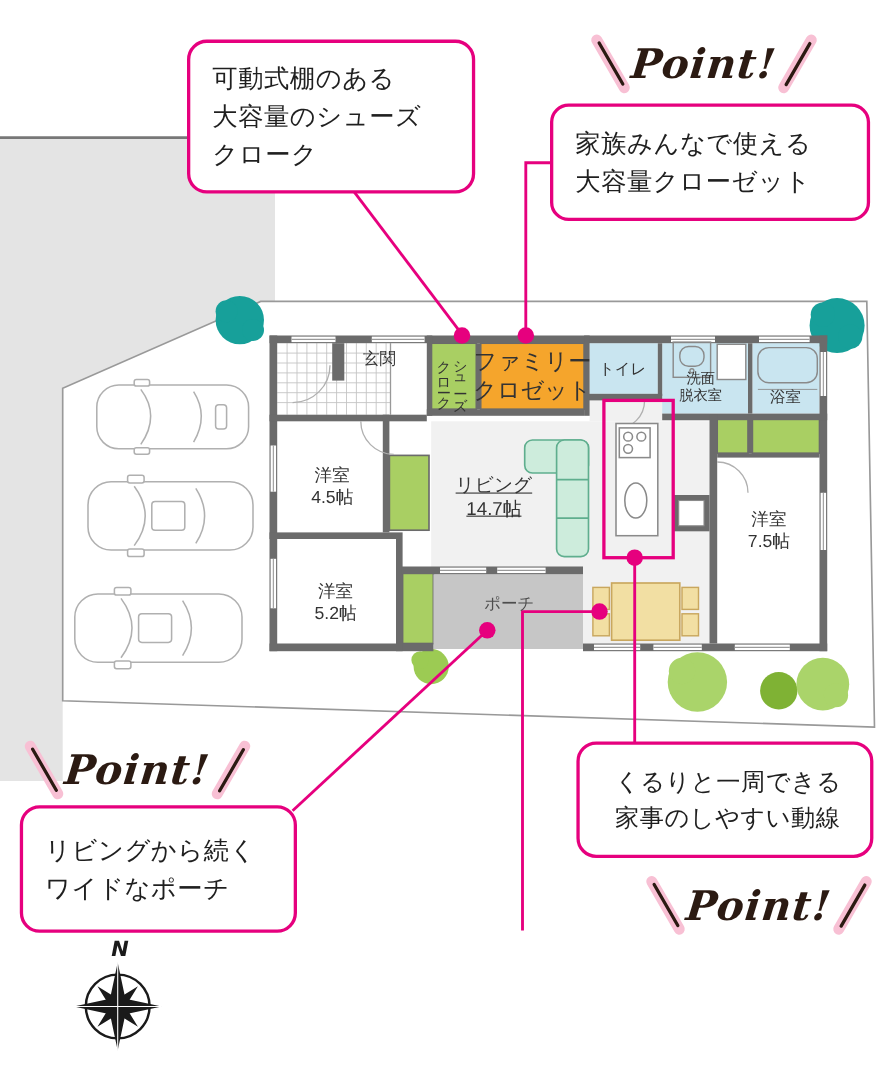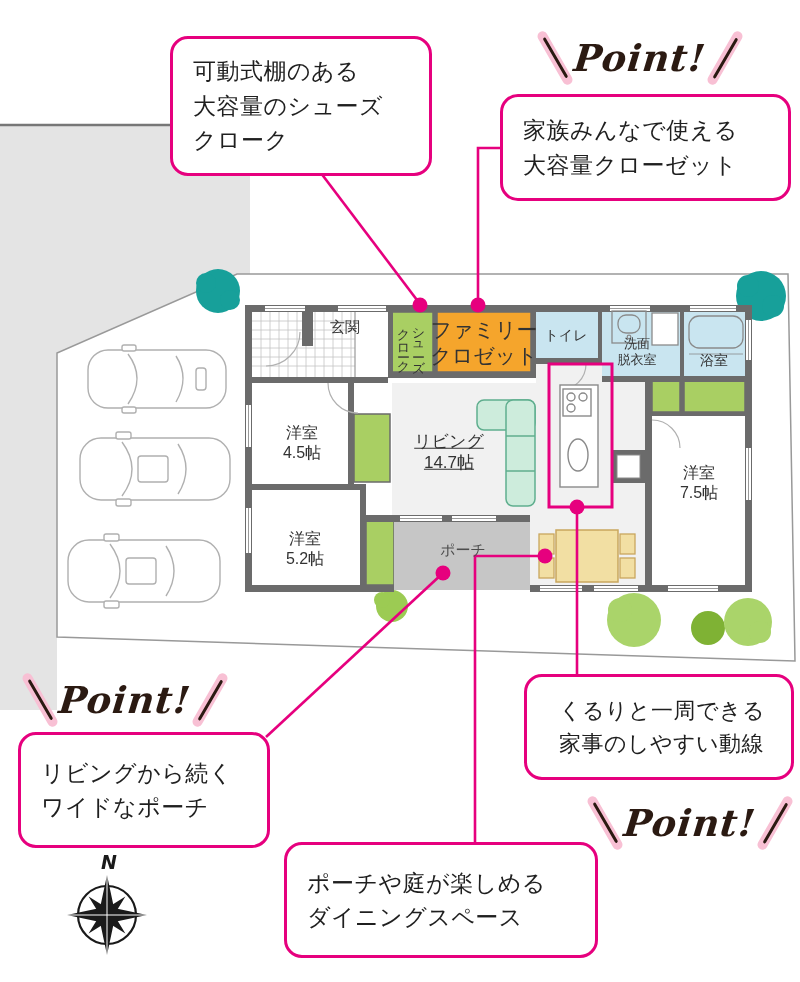--- a/index.html
+++ b/index.html
@@ -270,31 +270,27 @@
 14.7帖</div>
 <div class="rlabel" style="left:699px;top:483px;font-size:16px;">洋室
 7.5帖</div>
 <div class="rlabel" style="left:463px;top:550px;font-size:15px;color:#4d4d4d;">ポーチ</div>
 
 <div class="callout" style="left:170px;top:8px;width:262px;height:140px;margin-top:28px;">
   <div class="txt">可動式棚のある
 大容量のシューズ
 クローク</div>
 </div>
-<div class="callout" style="left:500px;top:94px;width:291px;height:107px;">
+<div class="callout" style="left:500px;top:94px;width:291px;height:107px;border-radius:17px;">
   <div class="txt">家族みんなで使える
 大容量クローゼット</div>
 </div>
 <div class="callout" style="left:18px;top:732px;width:252px;height:116px;">
   <div class="txt">リビングから続く
 ワイドなポーチ</div>
-</div>
-<div class="callout" style="left:284px;top:842px;width:314px;height:116px;">
-  <div class="txt">ポーチや庭が楽しめる
-ダイニングスペース</div>
 </div>
 <div class="callout" style="left:524px;top:674px;width:270px;height:106px;padding-left:32px;">
   <div class="txt" style="font-size:22px;">くるりと一周できる
 家事のしやすい動線</div>
 </div>
 
 <div class="point" style="left:530px;top:16px;width:220px;height:84px;">
   <span class="slash l"></span>
   <span class="ptxt">Point!</span>
   <span class="slash r"></span>

